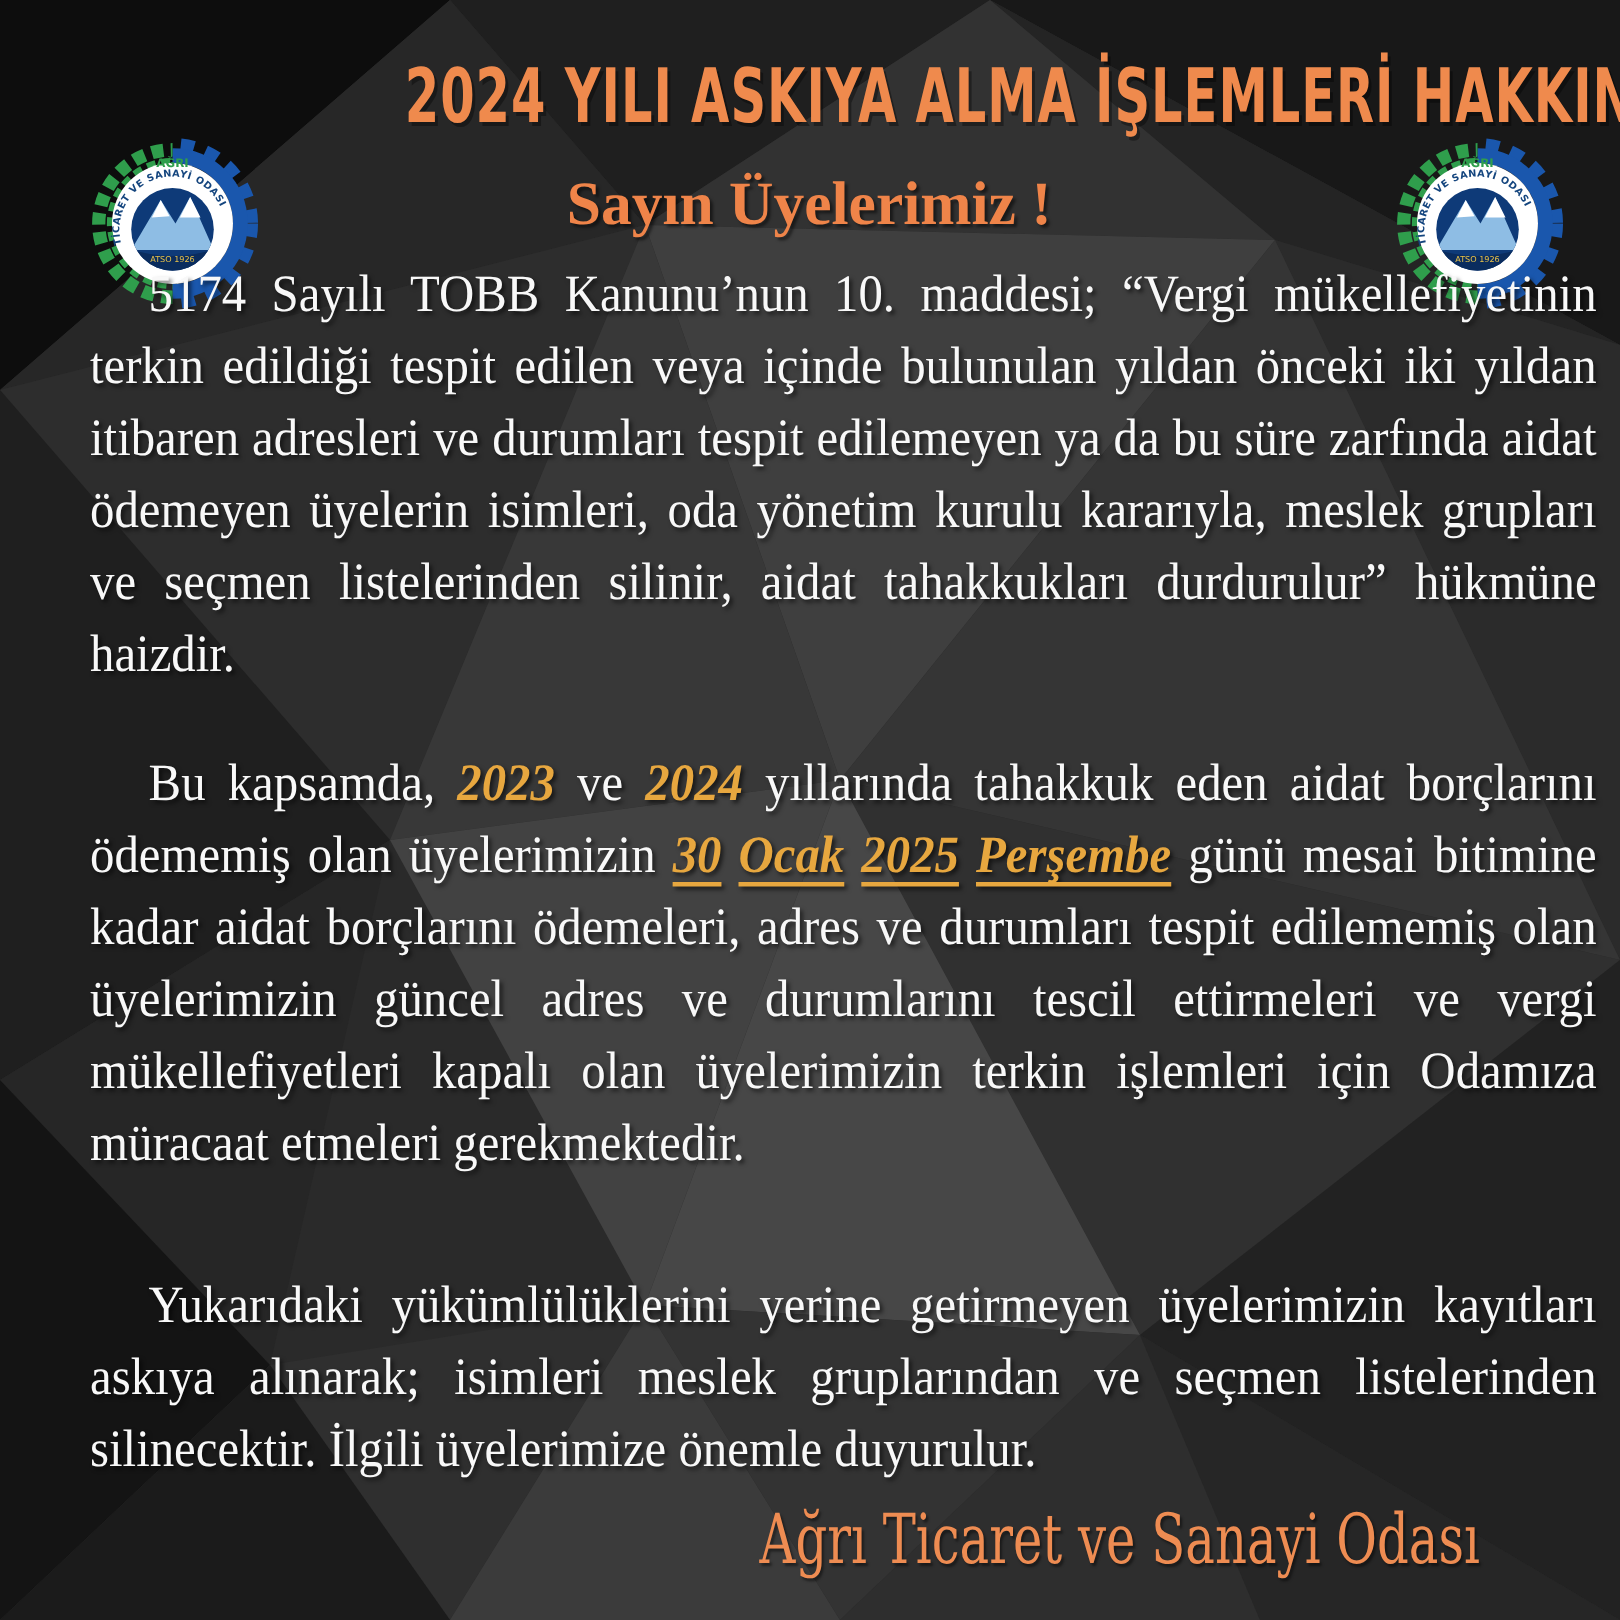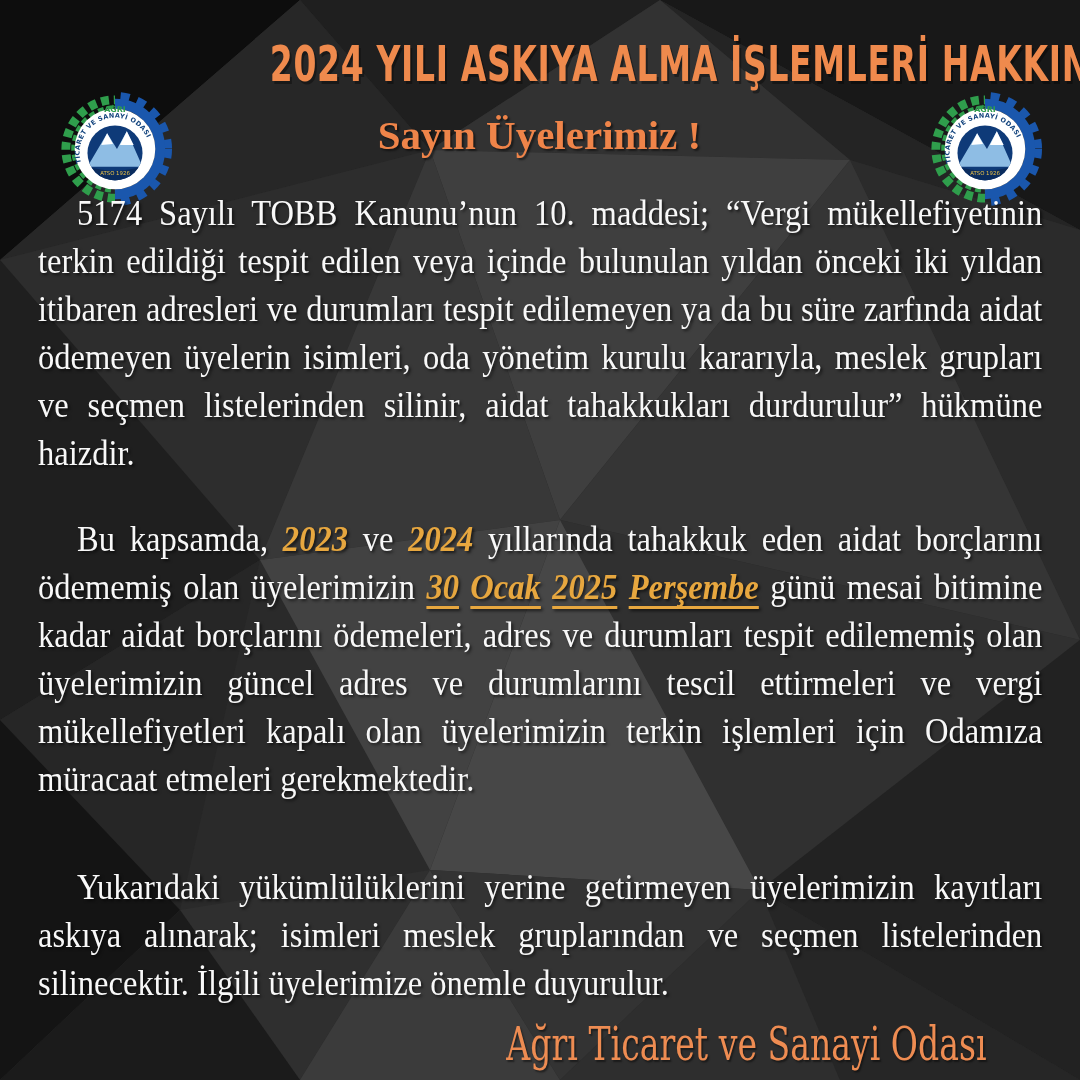--- a/index.html
+++ b/index.html
@@ -43,22 +43,22 @@
     font-family:"Liberation Serif", serif;
     font-weight:bold;
     font-size:41px;
     line-height:46px;
     color:#ef8449;
     text-shadow:2px 2px 2px rgba(0,0,0,0.5);
   }
 
   
   .body-wrap{
-    margin-top:32px;
-    padding-left:38px;
+    margin-top:14px;
+    padding-left:60px;
   }
   .body-text{
     width:1080px;
     transform:scaleX(0.93);
     transform-origin:0 0;
     font-size:35px;
     line-height:48px;
     color:#f8f8f8;
     text-align:justify;
     text-shadow:2px 2px 3px rgba(0,0,0,0.6);

